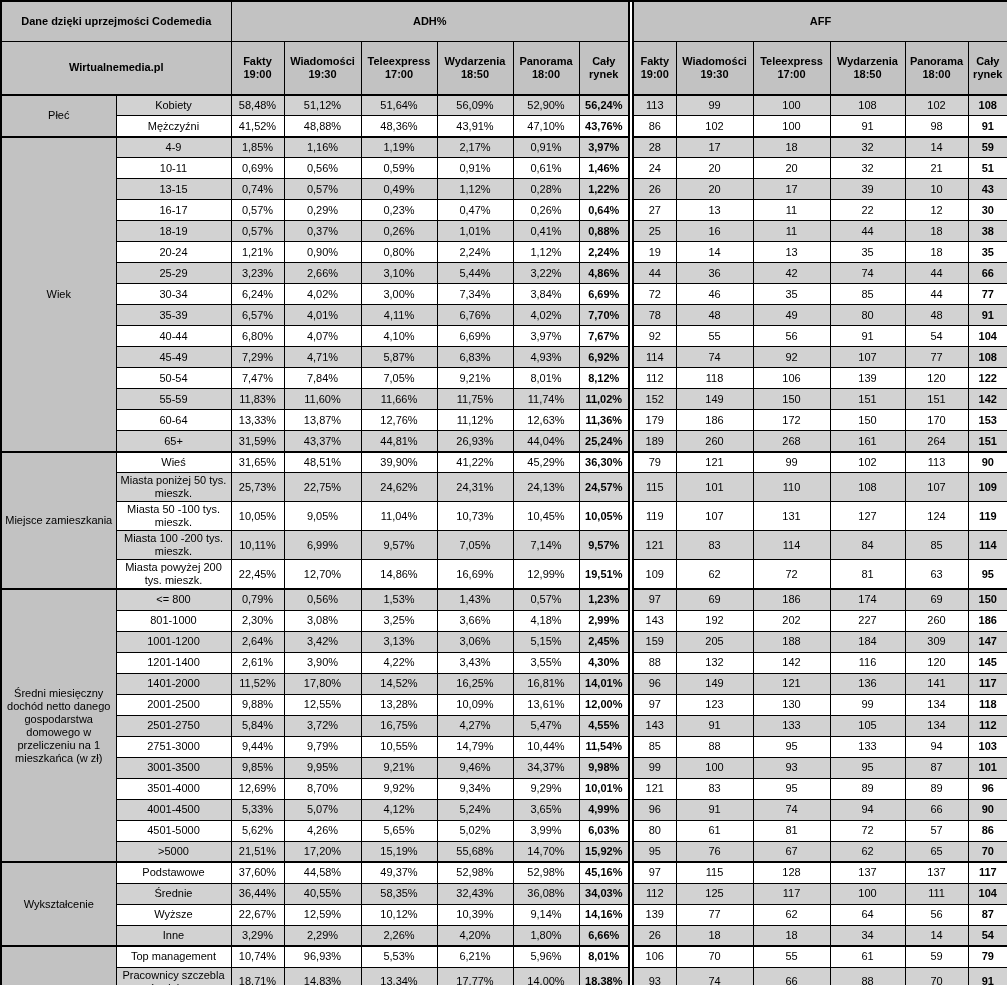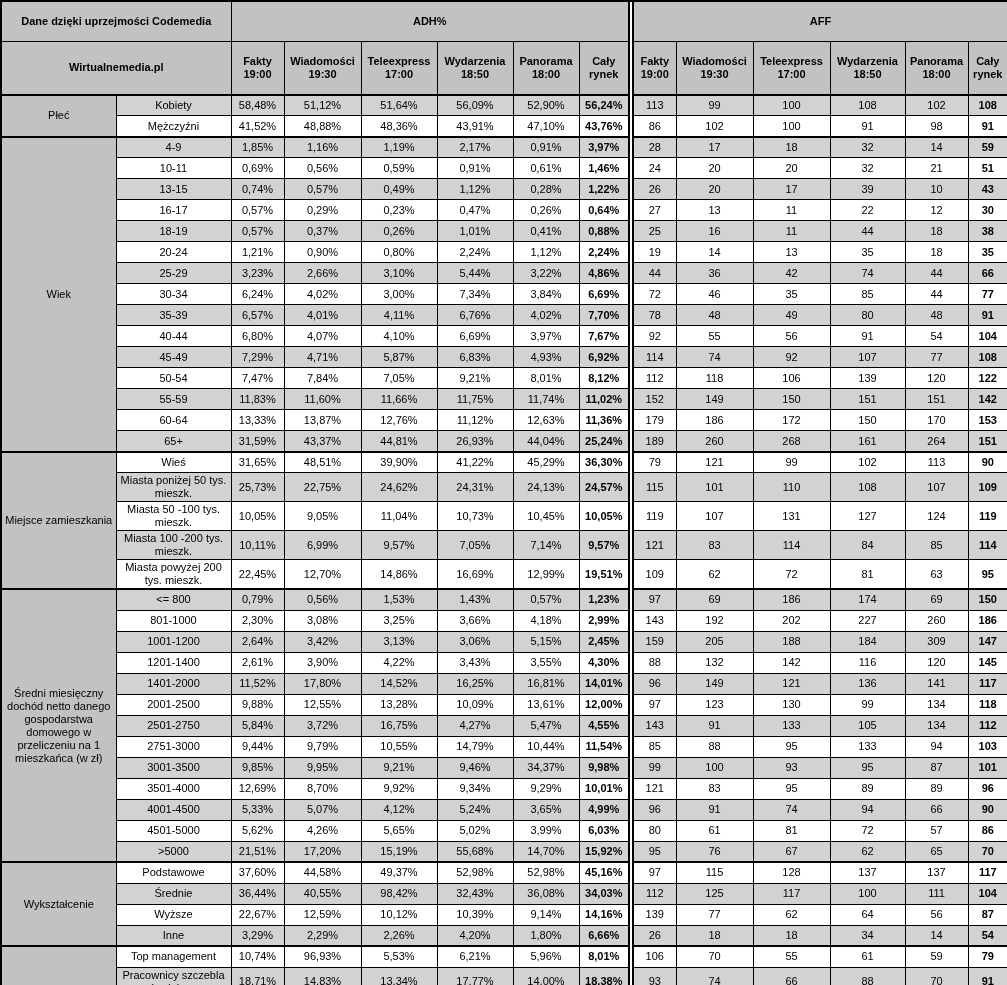--- a/index.html
+++ b/index.html
@@ -714,21 +714,21 @@
           <td class="val gtop">115</td>
           <td class="val gtop">128</td>
           <td class="val gtop">137</td>
           <td class="val gtop">137</td>
           <td class="val gtop bold">117</td>
         </tr>
         <tr>
           <td class="rowlabel stripe">Średnie</td>
           <td class="val stripe">36,44%</td>
           <td class="val stripe">40,55%</td>
-          <td class="val stripe">98,42%</td>
+          <td class="val stripe">58,35%</td>
           <td class="val stripe">32,43%</td>
           <td class="val stripe">36,08%</td>
           <td class="val stripe bold">34,03%</td>
           <td class="gap"></td>
           <td class="val stripe">112</td>
           <td class="val stripe">125</td>
           <td class="val stripe">117</td>
           <td class="val stripe">100</td>
           <td class="val stripe">111</td>
           <td class="val stripe bold">104</td>

